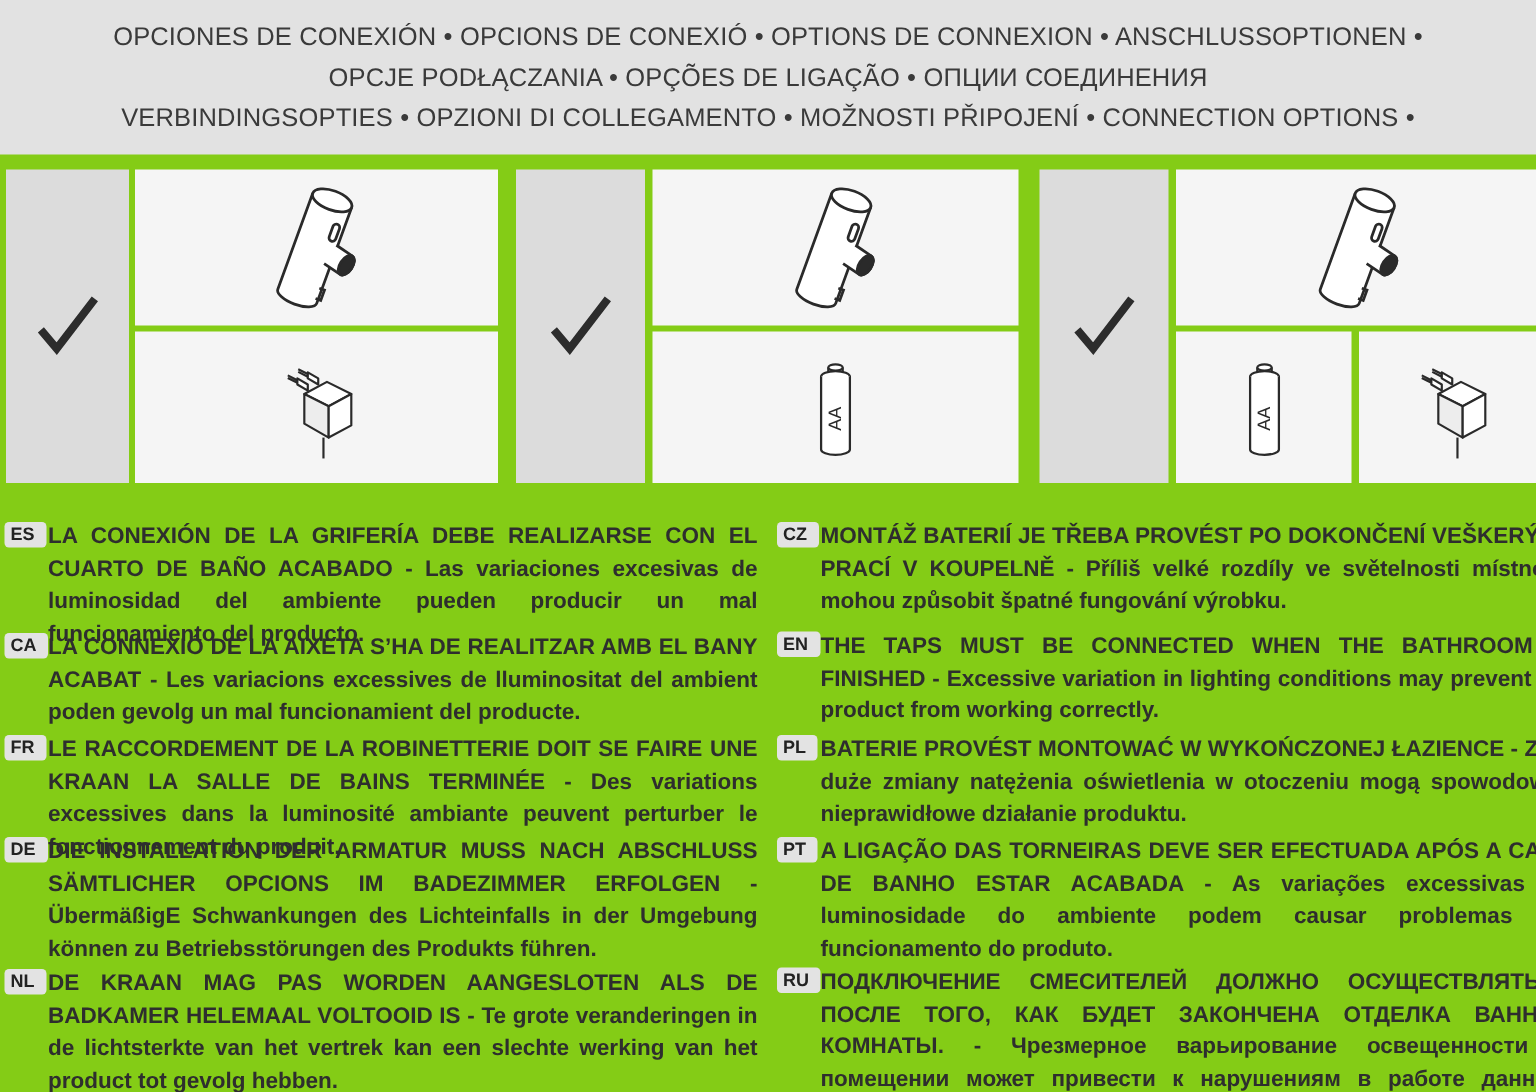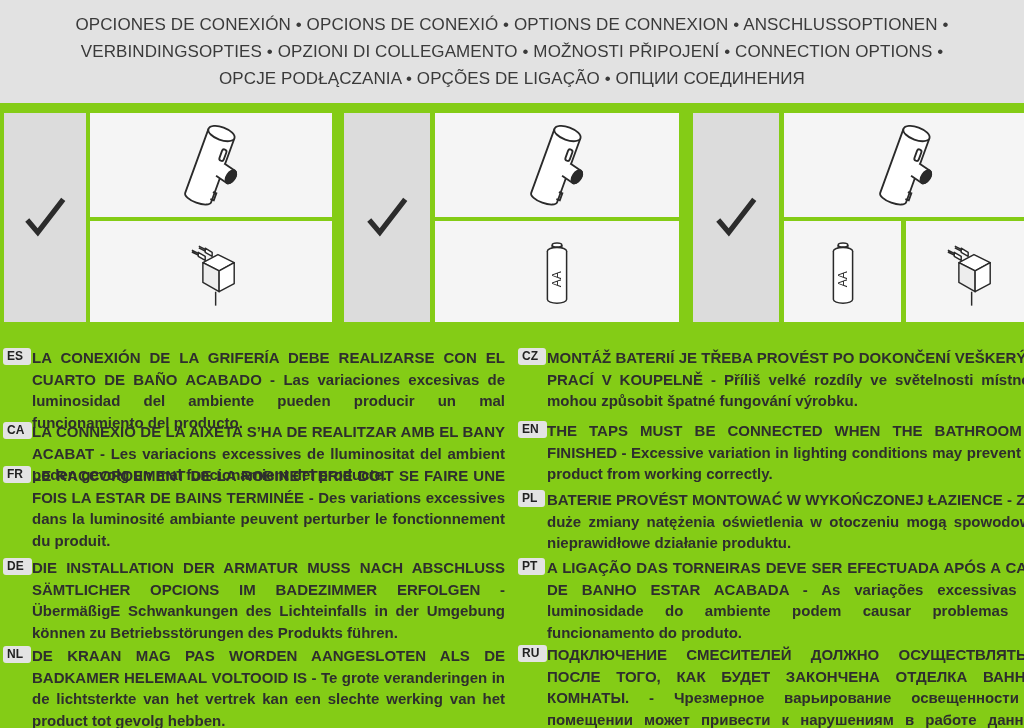--- a/index.html
+++ b/index.html
@@ -36,32 +36,32 @@
   .block{position:absolute;left:0;right:0;}
   .block p{
     margin:0 0 0 29px;font-size:15px;line-height:21.5px;text-align:justify;color:#2e2e2e;font-weight:bold;
   }
   .badge{
     position:absolute;left:0;top:1px;display:inline-block;
     background:#e3e3e3;border-radius:3px;padding:1px 8px 2px 4px;
     font-size:12px;line-height:14px;font-weight:bold;color:#222;
   }
   
-  .L0{top:347px}.L1{top:421px}.L2{top:465px}.L3{top:557px}.L4{top:645px}
+  .L0{top:347px}.L1{top:421px}.L2{top:489px}.L3{top:557px}.L4{top:645px}
   .R0{top:347px}.R1{top:420px}.R2{top:489px}.R3{top:557px}.R4{top:644px}
 </style>
 </head>
 <body>
 
 <div class="page">
 
   <div class="header">
     <div>OPCIONES DE CONEXIÓN • OPCIONS DE CONEXIÓ • OPTIONS DE CONNEXION • ANSCHLUSSOPTIONEN •</div>
+    <div>OPCJE PODŁĄCZANIA • OPÇÕES DE LIGAÇÃO • ОПЦИИ СОЕДИНЕНИЯ</div>
     <div>VERBINDINGSOPTIES • OPZIONI DI COLLEGAMENTO • MOŽNOSTI PŘIPOJENÍ • CONNECTION OPTIONS •</div>
-    <div>OPCJE PODŁĄCZANIA • OPÇÕES DE LIGAÇÃO • ОПЦИИ СОЕДИНЕНИЯ</div>
   </div>
 
   <div class="checkcol col1">
     <svg width="48" height="48" viewBox="0 0 100 100">
       <path d="M13,54 L35,80 L88,11" fill="none" stroke="#2c2c2c" stroke-width="11" stroke-linecap="butt" stroke-linejoin="miter"></path>
     </svg>
   </div>
   <div class="box box1a">
     <svg width="92" height="92" viewBox="0 0 100 100">
       <g transform="rotate(20 50 50)" stroke="#2a2a2a" stroke-width="2" fill="#fff">
@@ -174,21 +174,21 @@
       <p><span>LA CONEXIÓN DE LA GRIFERÍA DEBE REALIZARSE CON EL CUARTO DE BAÑO ACABADO</span><span> - </span><span>Las variaciones excesivas de luminosidad del ambiente pueden producir un mal funcionamiento del producto.</span></p>
     </div>
 
     <div class="block L1">
       <span class="badge">CA</span>
       <p><span>LA CONNEXIÓ DE LA AIXETA S’HA DE REALITZAR AMB EL BANY ACABAT</span><span> - </span><span>Les variacions excessives de lluminositat del ambient poden gevolg un mal funcionamient del producte.</span></p>
     </div>
 
     <div class="block L2">
       <span class="badge">FR</span>
-      <p><span>LE RACCORDEMENT DE LA ROBINETTERIE DOIT SE FAIRE UNE FOIS LA ESTAR DE BAINS TERMINÉE</span><span> - </span><span>Des variations excessives dans la luminosité ambiante peuvent perturber le fonctionnement du produit.</span></p>
+      <p><span>LE RACCORDEMENT DE LA ROBINETTERIE DOIT SE FAIRE UNE KRAAN LA SALLE DE BAINS TERMINÉE</span><span> - </span><span>Des variations excessives dans la luminosité ambiante peuvent perturber le fonctionnement du produit.</span></p>
     </div>
 
     <div class="block L3">
       <span class="badge">DE</span>
       <p><span>DIE INSTALLATION DER ARMATUR MUSS NACH ABSCHLUSS SÄMTLICHER OPCIONS IM BADEZIMMER ERFOLGEN</span><span> - </span><span>ÜbermäßigE Schwankungen des Lichteinfalls in der Umgebung können zu Betriebsstörungen des Produkts führen.</span></p>
     </div>
 
     <div class="block L4">
       <span class="badge">NL</span>
       <p><span>DE KRAAN MAG PAS WORDEN AANGESLOTEN ALS DE BADKAMER HELEMAAL VOLTOOID IS</span><span> - </span><span>Te grote veranderingen in de lichtsterkte van het vertrek kan een slechte werking van het product tot gevolg hebben.</span></p>

